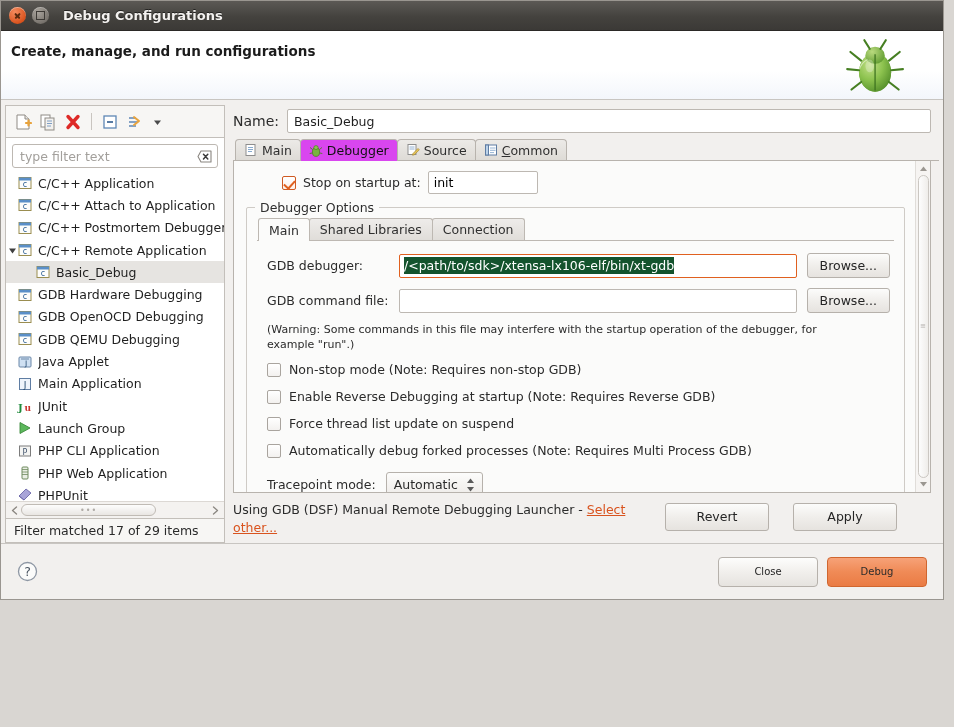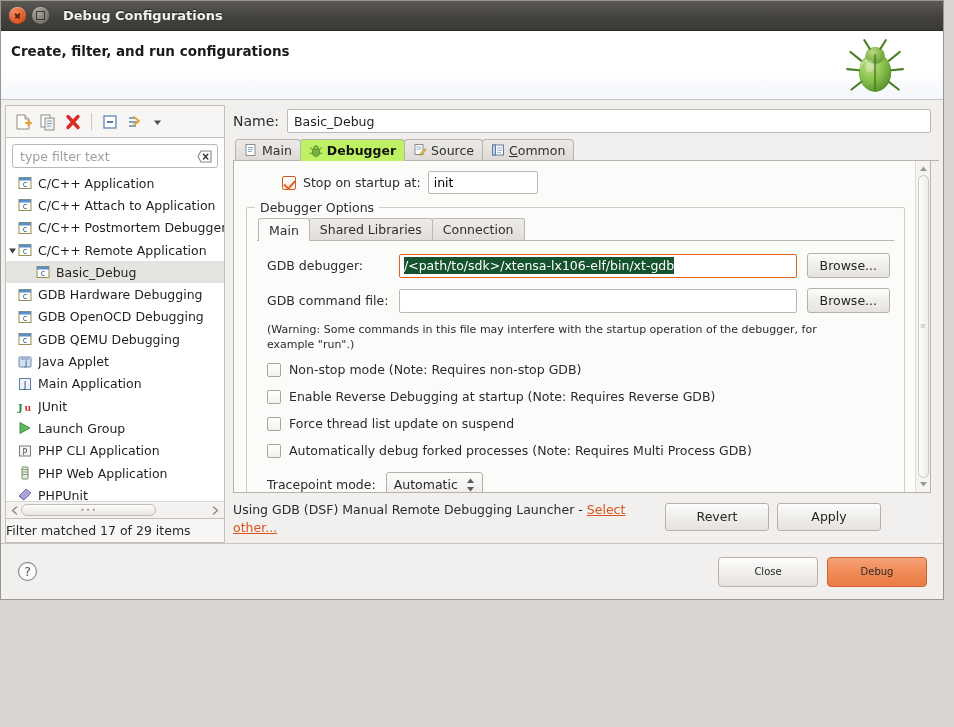--- a/index.html
+++ b/index.html
@@ -122,21 +122,21 @@
   #hs-thumb {
     position: absolute; left: 0; top: 0; height: 12px; width: 72%;
     background: linear-gradient(180deg,#fdfdfd,#e9e6e3);
     border: 1px solid #c0bbb5; border-radius: 6px;
     display:flex; align-items:center; justify-content:center;
   }
   #hs-thumb span { font-size: 8px; color: #b0aca7; letter-spacing: 1px; }
 
   #filter-status {
     flex: 0 0 24px; height: 24px; display: flex; align-items: center;
-    font-size: 12.5px; color: #2b2b2b;
+    padding-left: 8px; font-size: 12.5px; color: #2b2b2b;
     border: 1px solid #c3bfba; border-top: none; background: #f7f6f4;
   }
 
   
   #right { flex: 1 1 auto; min-width: 0; display: flex; flex-direction: column; padding-left: 6px; }
 
   #name-row { display: flex; align-items: center; gap: 8px; padding: 4px 8px 6px 0; }
   #name-label { font-size: 14px; }
   #name-input {
     flex: 1 1 auto; height: 24px;
@@ -150,21 +150,21 @@
           border-bottom: 1px solid #b8b3ad; position: relative; z-index:1; }
   .tab {
     height: 21px; display: flex; align-items: center; gap: 4px;
     padding: 0 8px; font-size: 12.5px; cursor: default;
     border: 1px solid #b8b3ad; border-bottom: none;
     border-radius: 4px 4px 0 0;
     background: linear-gradient(180deg,#eceae7,#dedbd6);
     color: #2f2f2f; margin-right: -1px;
   }
   .tab.active {
-    background: #bef264; font-weight: bold; color: #111;
+    background: #d946ef; font-weight: normal; color: #111;
     position: relative; z-index: 2; margin-bottom: -1px; height: 22px;
   }
   .tab .ti { width: 14px; height: 14px; display: block; }
   .mnem { text-decoration: underline; }
 
   
   #tab-panel {
     flex: 1 1 auto; min-height: 0;
     border: 1px solid #b8b3ad; border-top: none;
     background: #fbfbfa;
@@ -269,21 +269,21 @@
   }
   #trace-arrows { display: flex; flex-direction: column; gap: 2px; }
 
   
   #footer-row {
     flex: 0 0 auto; display: flex; align-items: flex-start;
     padding: 8px 8px 6px 0; gap: 12px;
   }
   #launcher-text { flex: 1 1 auto; font-size: 12.5px; line-height: 1.45; max-width: 420px; }
   .link { color: #d9531e; text-decoration: underline; cursor: default; }
-  #footer-btns { display: flex; gap: 8px; align-items: flex-start; padding-top: 2px; justify-content: space-between; }
+  #footer-btns { display: flex; gap: 24px; align-items: flex-start; padding-top: 2px; justify-content: space-between; }
 
   
   #bottom {
     flex: 0 0 56px; height: 56px;
     border-top: 1px solid #c8c5c1;
     display: flex; align-items: center; padding: 0 16px;
   }
   #help-icon { width: 21px; height: 21px; }
   #bottom-btns { margin-left: auto; display: flex; gap: 9px; }
   .btn-lg { height: 30px; min-width: 100px; padding: 0 16px;
@@ -301,21 +301,21 @@
 
 <div id="window">
 
   <div id="titlebar">
     <div class="wbtn wbtn-close"></div>
     <div class="wbtn wbtn-max"></div>
     <div id="title-text">Debug Configurations</div>
   </div>
 
   <div id="header">
-    <div id="header-title">Create, filter, and run configurations</div>
+    <div id="header-title">Create, manage, and run configurations</div>
     <svg id="bug-icon" viewBox="0 0 64 56">
       <ellipse cx="33" cy="33" rx="15" ry="18" fill="#6ea83c"></ellipse>
       <ellipse cx="33" cy="33" rx="15" ry="18" fill="url(#bg1)"></ellipse>
       <defs>
         <radialGradient id="bg1" cx="0.35" cy="0.3" r="0.8">
           <stop offset="0" stop-color="#c4e08a"></stop>
           <stop offset="0.5" stop-color="#8cc24e"></stop>
           <stop offset="1" stop-color="#4f8a27"></stop>
         </radialGradient>
         <radialGradient id="bg2" cx="0.35" cy="0.3" r="0.8">

